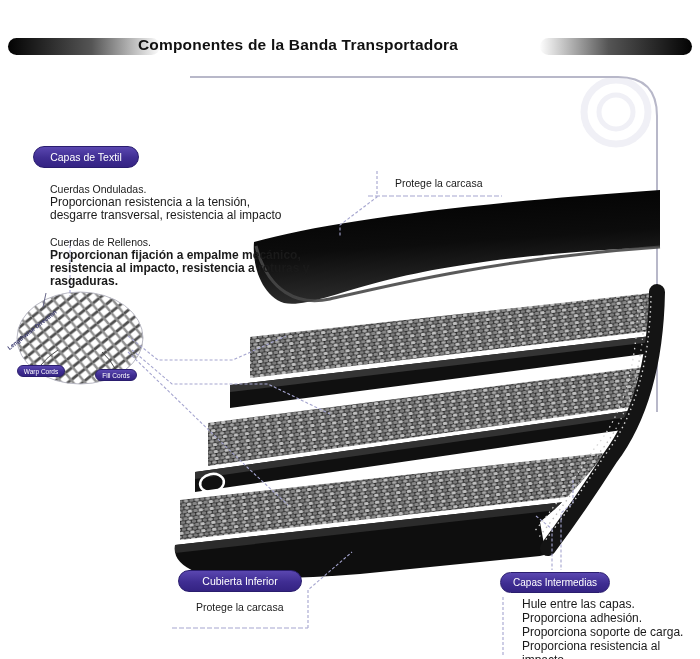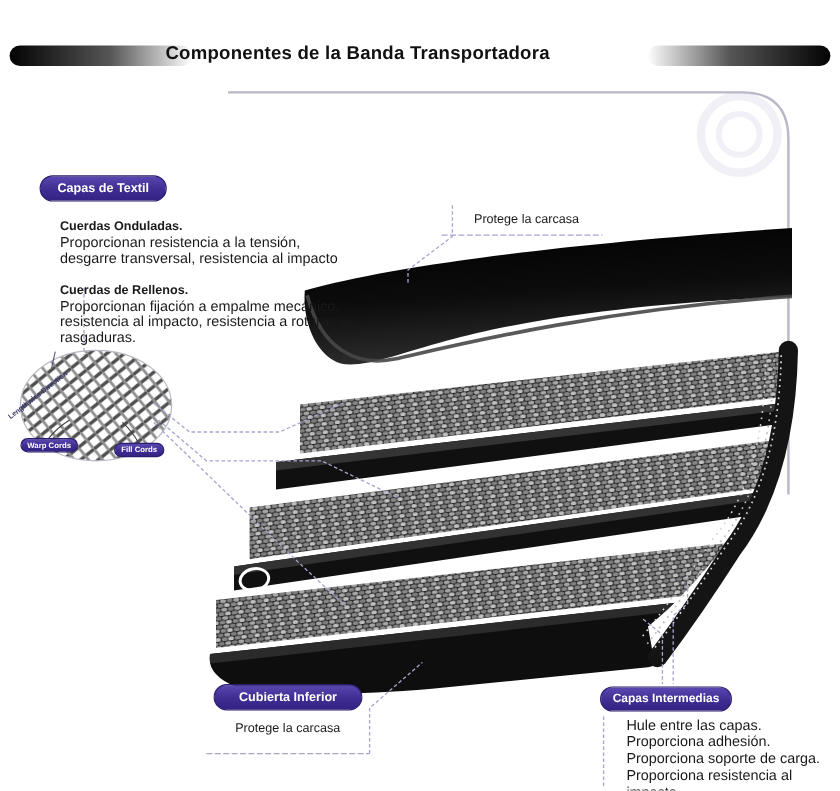--- a/index.html
+++ b/index.html
@@ -5,25 +5,25 @@
   html,body{margin:0;padding:0;background:#fff;}
   .stage{position:relative;width:700px;height:659px;background:#fff;overflow:hidden;
          font-family:"Liberation Sans",sans-serif;color:#1a1a1a;}
   .abs{position:absolute;}
   .title{left:0;top:36px;width:596px;text-align:center;font-size:15.5px;font-weight:bold;
          letter-spacing:.2px;color:#111;}
   .bar{top:38px;height:17px;border-radius:9px;}
   .bar-left{left:8px;width:152px;background:linear-gradient(90deg,#030303 0%,#555 55%,#fdfdfd 100%);}
   .bar-right{left:540px;width:152px;background:linear-gradient(90deg,#fdfdfd 0%,#555 45%,#030303 100%);}
   .pill{background:linear-gradient(180deg,#5a47b0 0%,#3f2d92 55%,#342383 100%);
-        color:#fff;font-weight:bold;border-radius:12px;display:flex;align-items:center;
+        color:#fff;font-weight:normal;border-radius:12px;display:flex;align-items:center;
         justify-content:center;border:1px solid #2a1d6e;box-sizing:border-box;}
   .pill-lg{font-size:10.5px;height:22px;}
   .pill-xs{font-size:6.5px;height:12px;border-radius:7px;}
-  .note-h{font-size:10.5px;font-weight:bold;}
+  .note-h{font-size:10.5px;font-weight:normal;}
   .note-l{font-size:12px;line-height:13.2px;}
   .desc{font-size:10.5px;}
   .dir-label{font-size:6px;font-weight:bold;color:#3a3a70;transform:rotate(-38deg);
              transform-origin:left bottom;white-space:nowrap;}
   svg{position:absolute;left:0;top:0;}
 </style>
 </head>
 <body>
 
 <div class="stage">
@@ -121,21 +121,21 @@
 
   <div class="abs pill pill-lg" style="left:33px;top:146px;width:106px;">Capas de Textil</div>
 
   <div class="abs note-h" style="left:50px;top:183px;">Cuerdas Onduladas.</div>
   <div class="abs note-l" style="left:50px;top:196px;">
     <div>Proporcionan resistencia a la tensión,</div>
     <div>desgarre transversal, resistencia al impacto</div>
   </div>
 
   <div class="abs note-h" style="left:50px;top:236px;">Cuerdas de Rellenos.</div>
-  <div class="abs note-l" style="left:50px;top:249px;">
+  <div class="abs note-l" style="left:50px;top:249px;font-weight:bold;">
     <div>Proporcionan fijación a empalme mecánico,</div>
     <div>resistencia al impacto, resistencia a roturas y</div>
     <div>rasgaduras.</div>
   </div>
 
   <div class="abs desc" style="left:395px;top:177px;">Protege la carcasa</div>
 
   <div class="abs pill pill-lg" style="left:178px;top:570px;width:124px;">Cubierta Inferior</div>
   <div class="abs desc" style="left:196px;top:601px;">Protege la carcasa</div>
 

